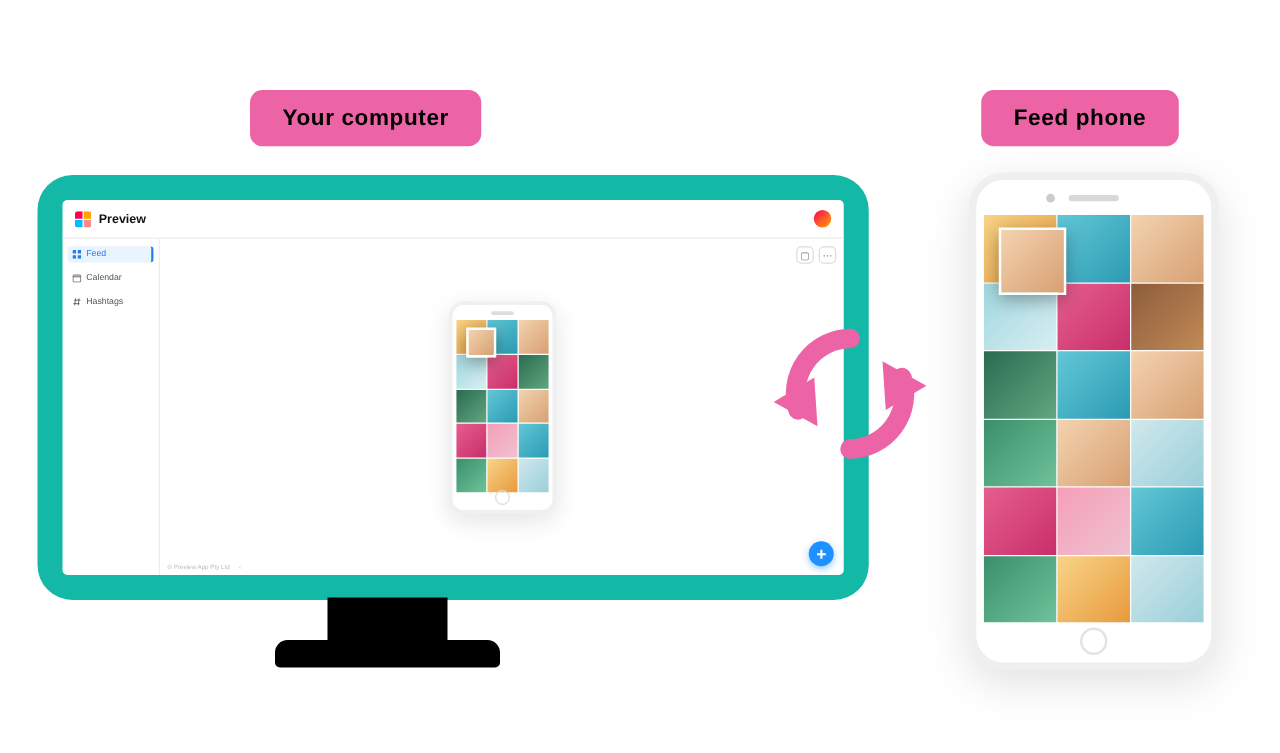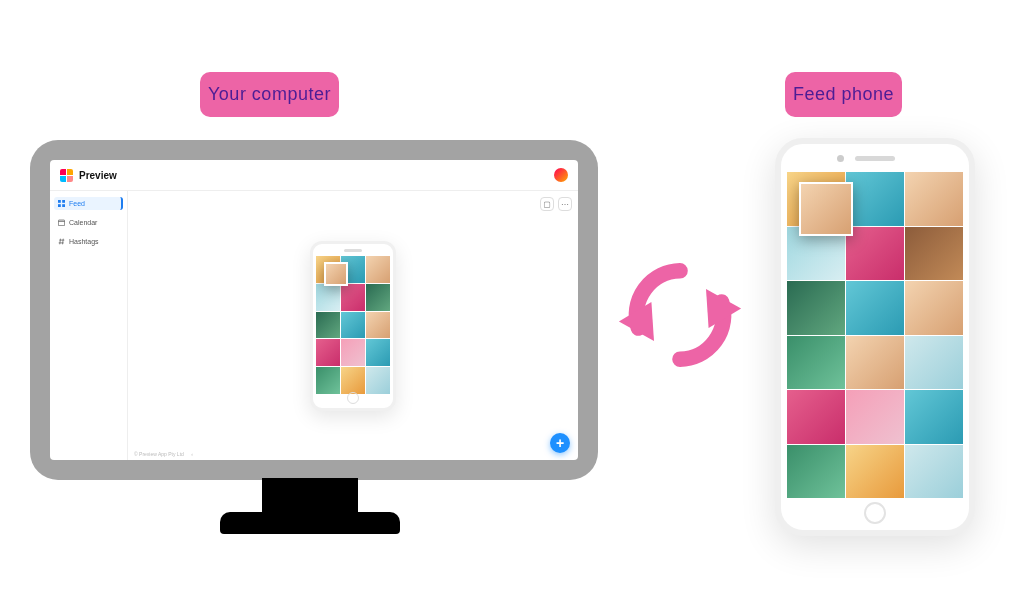--- a/index.html
+++ b/index.html
@@ -7,36 +7,36 @@
     width: 1024px;
     height: 602px;
     background: #ffffff;
     font-family: -apple-system, BlinkMacSystemFont, "Segoe UI", Arial, sans-serif;
     position: relative;
     overflow: hidden;
   }
   .pill {
     position: absolute;
     background: #ed64a6;
-    color: #4c1d95;
-    font-weight: 400;
+    color: #000000;
+    font-weight: 700;
     font-size: 18px;
     letter-spacing: 0.5px;
-    padding: 12px 8px;
+    padding: 12px 26px;
     border-radius: 10px;
   }
   .pill.computer { left: 200px; top: 72px; }
   .pill.phone { left: 785px; top: 72px; }
 
   
   .monitor {
     position: absolute;
     left: 30px; top: 140px;
-    width: 568px; height: 340px;
-    background: #a3a3a3;
+    width: 665px; height: 340px;
+    background: #14b8a6;
     border-radius: 28px;
     padding: 20px;
   }
   .monitor-stand {
     position: absolute;
     left: 262px; top: 478px;
     width: 96px; height: 40px;
     background: #000;
   }
   .monitor-base {

